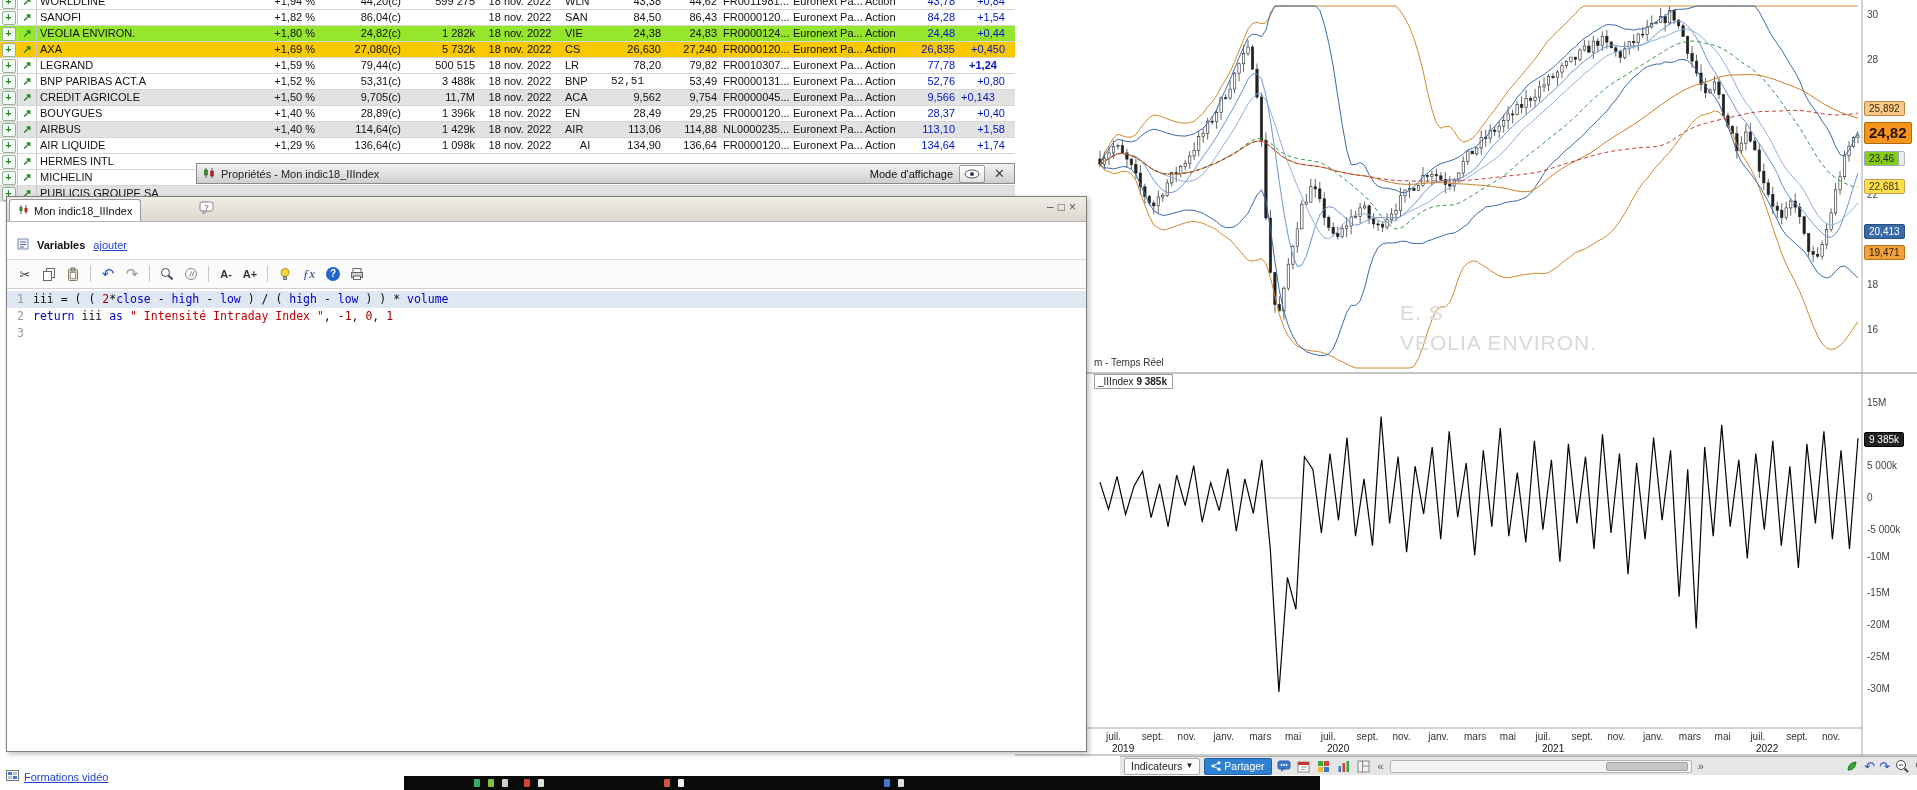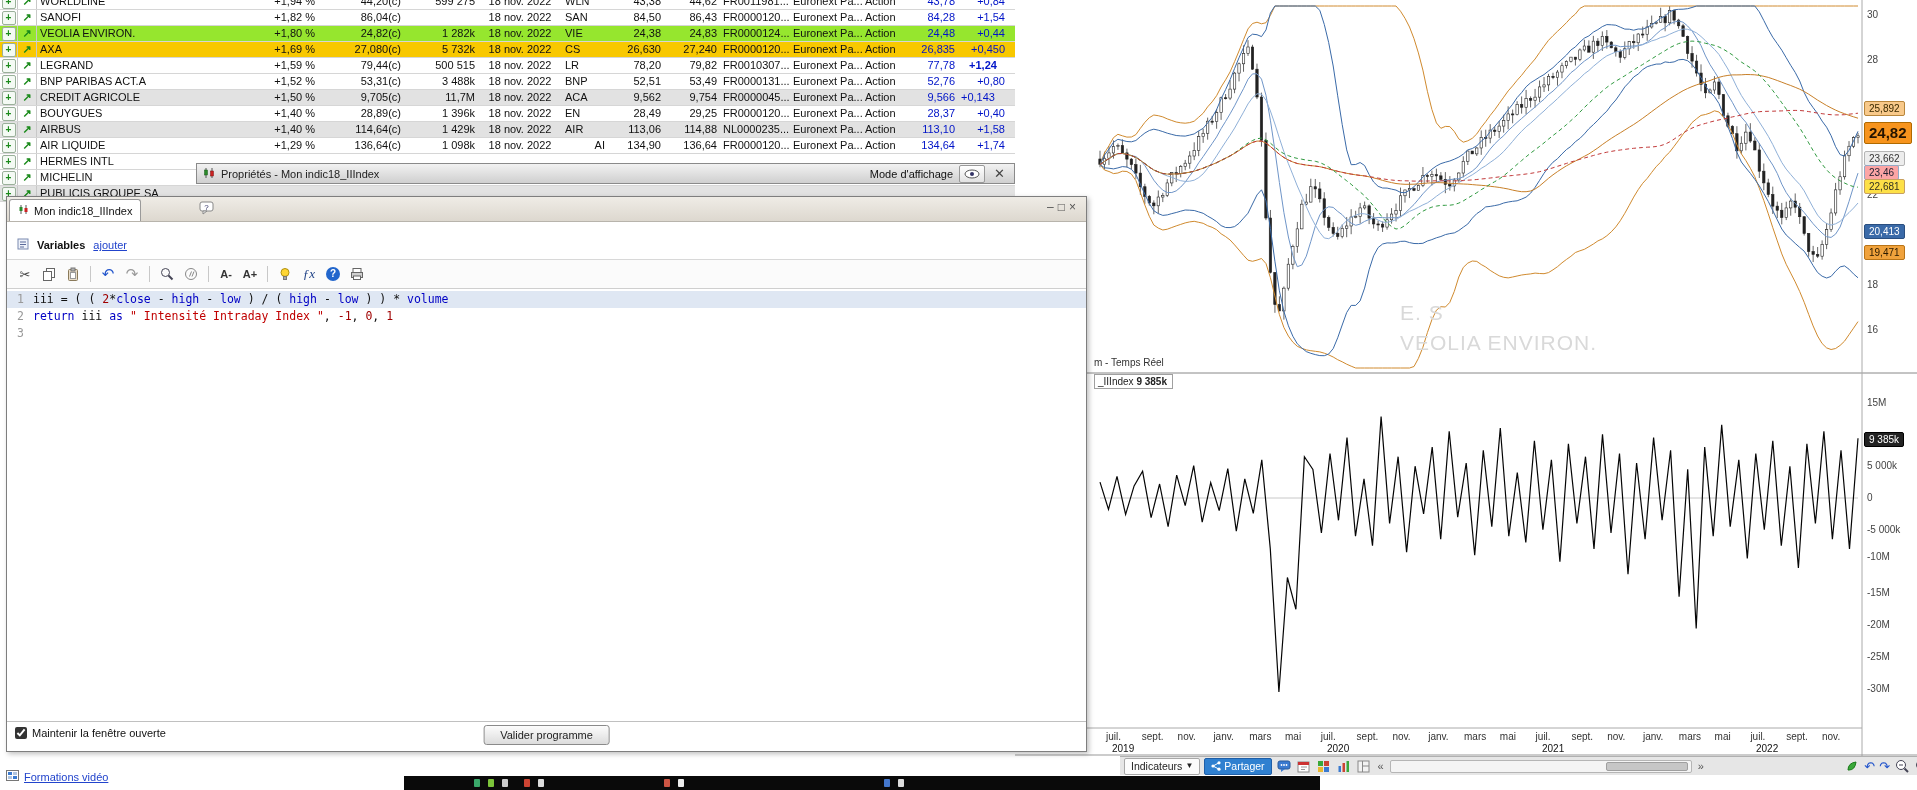--- a/index.html
+++ b/index.html
@@ -183,21 +183,21 @@
         </div>
         <div class="wrow bg-white">
           <span class="wcell icell" style="width: 18px;"><span class="plusbox">+</span></span>
           <span class="wcell icell" style="width: 19px;"><span class="arrowico">↗</span></span>
           <span class="wcell" style="width: 226px; text-align: left;">BNP PARIBAS ACT.A</span>
           <span class="wcell" style="width: 55px; text-align: right;">+1,52 %</span>
           <span class="wcell" style="width: 86px; text-align: right;">53,31(c)</span>
           <span class="wcell" style="width: 74px; text-align: right;">3 488k</span>
           <span class="wcell" style="width: 84px; text-align: center;">18 nov. 2022</span>
           <span class="wcell" style="width: 46px; text-align: left;">BNP</span>
-          <span class="wcell" style="width: 56px; text-align: right;">52,51</span>
+          <span class="wcell" style="width: 56px; text-align: left; font-family: Liberation Mono, monospace;">52,51</span>
           <span class="wcell" style="width: 56px; text-align: right;">53,49</span>
           <span class="wcell" style="width: 70px; text-align: left;">FR0000131...</span>
           <span class="wcell" style="width: 72px; text-align: left;">Euronext Pa...</span>
           <span class="wcell" style="width: 44px; text-align: left;">Action</span>
           <span class="wcell blue" style="width: 52px; text-align: right;">52,76</span>
           <span class="wcell blue" style="width: 50px; text-align: right;">+0,80</span>
         </div>
         <div class="wrow bg-gray">
           <span class="wcell icell" style="width: 18px;"><span class="plusbox">+</span></span>
           <span class="wcell icell" style="width: 19px;"><span class="arrowico">↗</span></span>
@@ -250,21 +250,21 @@
           <span class="wcell blue" style="width: 50px; text-align: right;">+1,58</span>
         </div>
         <div class="wrow bg-white">
           <span class="wcell icell" style="width: 18px;"><span class="plusbox">+</span></span>
           <span class="wcell icell" style="width: 19px;"><span class="arrowico">↗</span></span>
           <span class="wcell" style="width: 226px; text-align: left;">AIR LIQUIDE</span>
           <span class="wcell" style="width: 55px; text-align: right;">+1,29 %</span>
           <span class="wcell" style="width: 86px; text-align: right;">136,64(c)</span>
           <span class="wcell" style="width: 74px; text-align: right;">1 098k</span>
           <span class="wcell" style="width: 84px; text-align: center;">18 nov. 2022</span>
-          <span class="wcell" style="width: 46px; text-align: right;">AI</span>
+          <span class="wcell" style="width: 46px; text-align: center;">AI</span>
           <span class="wcell" style="width: 56px; text-align: right;">134,90</span>
           <span class="wcell" style="width: 56px; text-align: right;">136,64</span>
           <span class="wcell" style="width: 70px; text-align: left;">FR0000120...</span>
           <span class="wcell" style="width: 72px; text-align: left;">Euronext Pa...</span>
           <span class="wcell" style="width: 44px; text-align: left;">Action</span>
           <span class="wcell blue" style="width: 52px; text-align: right;">134,64</span>
           <span class="wcell blue" style="width: 50px; text-align: right;">+1,74</span>
         </div>
         <div class="wrow bg-white">
           <span class="wcell icell" style="width: 18px;"><span class="plusbox">+</span></span>
@@ -429,27 +429,20 @@
             <rect x="1.5" y="5.5" width="11" height="5" fill="#cfcfcf" stroke="#666"></rect>
             <rect x="3.5" y="9" width="7" height="3.5" fill="#fff" stroke="#666"></rect>
           </svg>
         </span>
     </div>
     <div id="code-area">
         <div class="cline sel"><span class="gut">1</span><span class="ctext"><span>iii = ( ( </span><span class="tk-n">2</span><span>*</span><span class="tk-k">close</span><span> - </span><span class="tk-k">high</span><span> - </span><span class="tk-k">low</span><span> ) / ( </span><span class="tk-k">high</span><span> - </span><span class="tk-k">low</span><span> ) ) * </span><span class="tk-k">volume</span></span></div>
         <div class="cline"><span class="gut">2</span><span class="ctext"><span class="tk-k">return</span><span> iii </span><span class="tk-k">as</span><span> </span><span class="tk-s">" Intensité Intraday Index "</span><span>, </span><span class="tk-n">-1</span><span>, </span><span class="tk-n">0</span><span>, </span><span class="tk-n">1</span></span></div>
         <div class="cline"><span class="gut">3</span><span class="ctext"></span></div>
       </div>
-    <div id="edbottom">
-      <label id="keepopen">
-        <input type="checkbox" checked="" style="">
-        <span>Maintenir la fenêtre ouverte</span>
-      </label>
-      <button id="validerbtn">Valider programme</button>
-    </div>
   </div>
 
   <div id="chartpane">
     <svg id="chartsvg" width="902" height="756">
         <line x1="85" y1="150.7131193469805" x2="85" y2="167.22751897170784" stroke="#222" stroke-width="0.7"></line>
         <rect x="83.8" y="158.99999999999997" width="2.4" height="5.624383673420795" fill="#222" stroke="#222" stroke-width="0.6"></rect>
         <line x1="89.48520710059172" y1="151.69788331382497" x2="89.48520710059172" y2="169.41881241209043" stroke="#222" stroke-width="0.7"></line>
         <rect x="88.28520710059172" y="158.2622192707916" width="2.4" height="6.362164402629162" fill="#ffffff" stroke="#222" stroke-width="0.6"></rect>
         <line x1="93.97041420118343" y1="146.16359362993174" x2="93.97041420118343" y2="165.05789283849816" stroke="#222" stroke-width="0.7"></line>
         <rect x="92.77041420118343" y="152.93207079263587" width="2.4" height="5.330148478155735" fill="#ffffff" stroke="#222" stroke-width="0.6"></rect>
@@ -814,21 +807,21 @@
     </div>
     <div id="axis-labels">
         <div class="ptick" style="top: 9px;">30</div>
         <div class="ptick" style="top: 54px;">28</div>
         <div class="ptick" style="top: 189px;">22</div>
         <div class="ptick" style="top: 279px;">18</div>
         <div class="ptick" style="top: 324px;">16</div>
         <div class="pbadge" style="top: 100.93px; background: rgb(248, 201, 138); border-color: rgb(184, 134, 60); color: rgb(58, 42, 0);">25,892</div>
         <div class="pbadge big" style="top: 121.55px; background: rgb(247, 148, 29); border-color: rgb(176, 106, 0); color: rgb(36, 20, 0);">24,82</div>
         <div class="pbadge" style="top: 151.105px; background: rgb(237, 237, 237); border-color: rgb(181, 181, 181); color: rgb(51, 51, 51);">23,662</div>
-        <div class="pbadge" style="top: 165px; background: #fca5a5; border-color: rgb(147, 169, 198); color: rgb(34, 34, 51);">23,46</div>
+        <div class="pbadge" style="top: 151px; background: #84cc16; border-color: rgb(147, 169, 198); color: rgb(34, 34, 51);">23,46</div>
         <div class="pbadge" style="top: 179.105px; background: #fde047; border-color: rgb(200, 160, 96); color: rgb(51, 51, 34);">22,681</div>
         <div class="pbadge" style="top: 224.207px; background: rgb(58, 106, 168); border-color: rgb(42, 79, 128); color: rgb(255, 255, 255);">20,413</div>
         <div class="pbadge" style="top: 245.403px; background: rgb(240, 162, 60); border-color: rgb(185, 116, 23); color: rgb(42, 26, 0);">19,471</div>
         <div class="ptick" style="top: 396.6px;">15M</div>
         <div class="ptick" style="top: 460.2px;">5 000k</div>
         <div class="ptick" style="top: 492px;">0</div>
         <div class="ptick" style="top: 523.8px;">-5 000k</div>
         <div class="ptick" style="top: 551px;">-10M</div>
         <div class="ptick" style="top: 587.4px;">-15M</div>
         <div class="ptick" style="top: 619.2px;">-20M</div>

